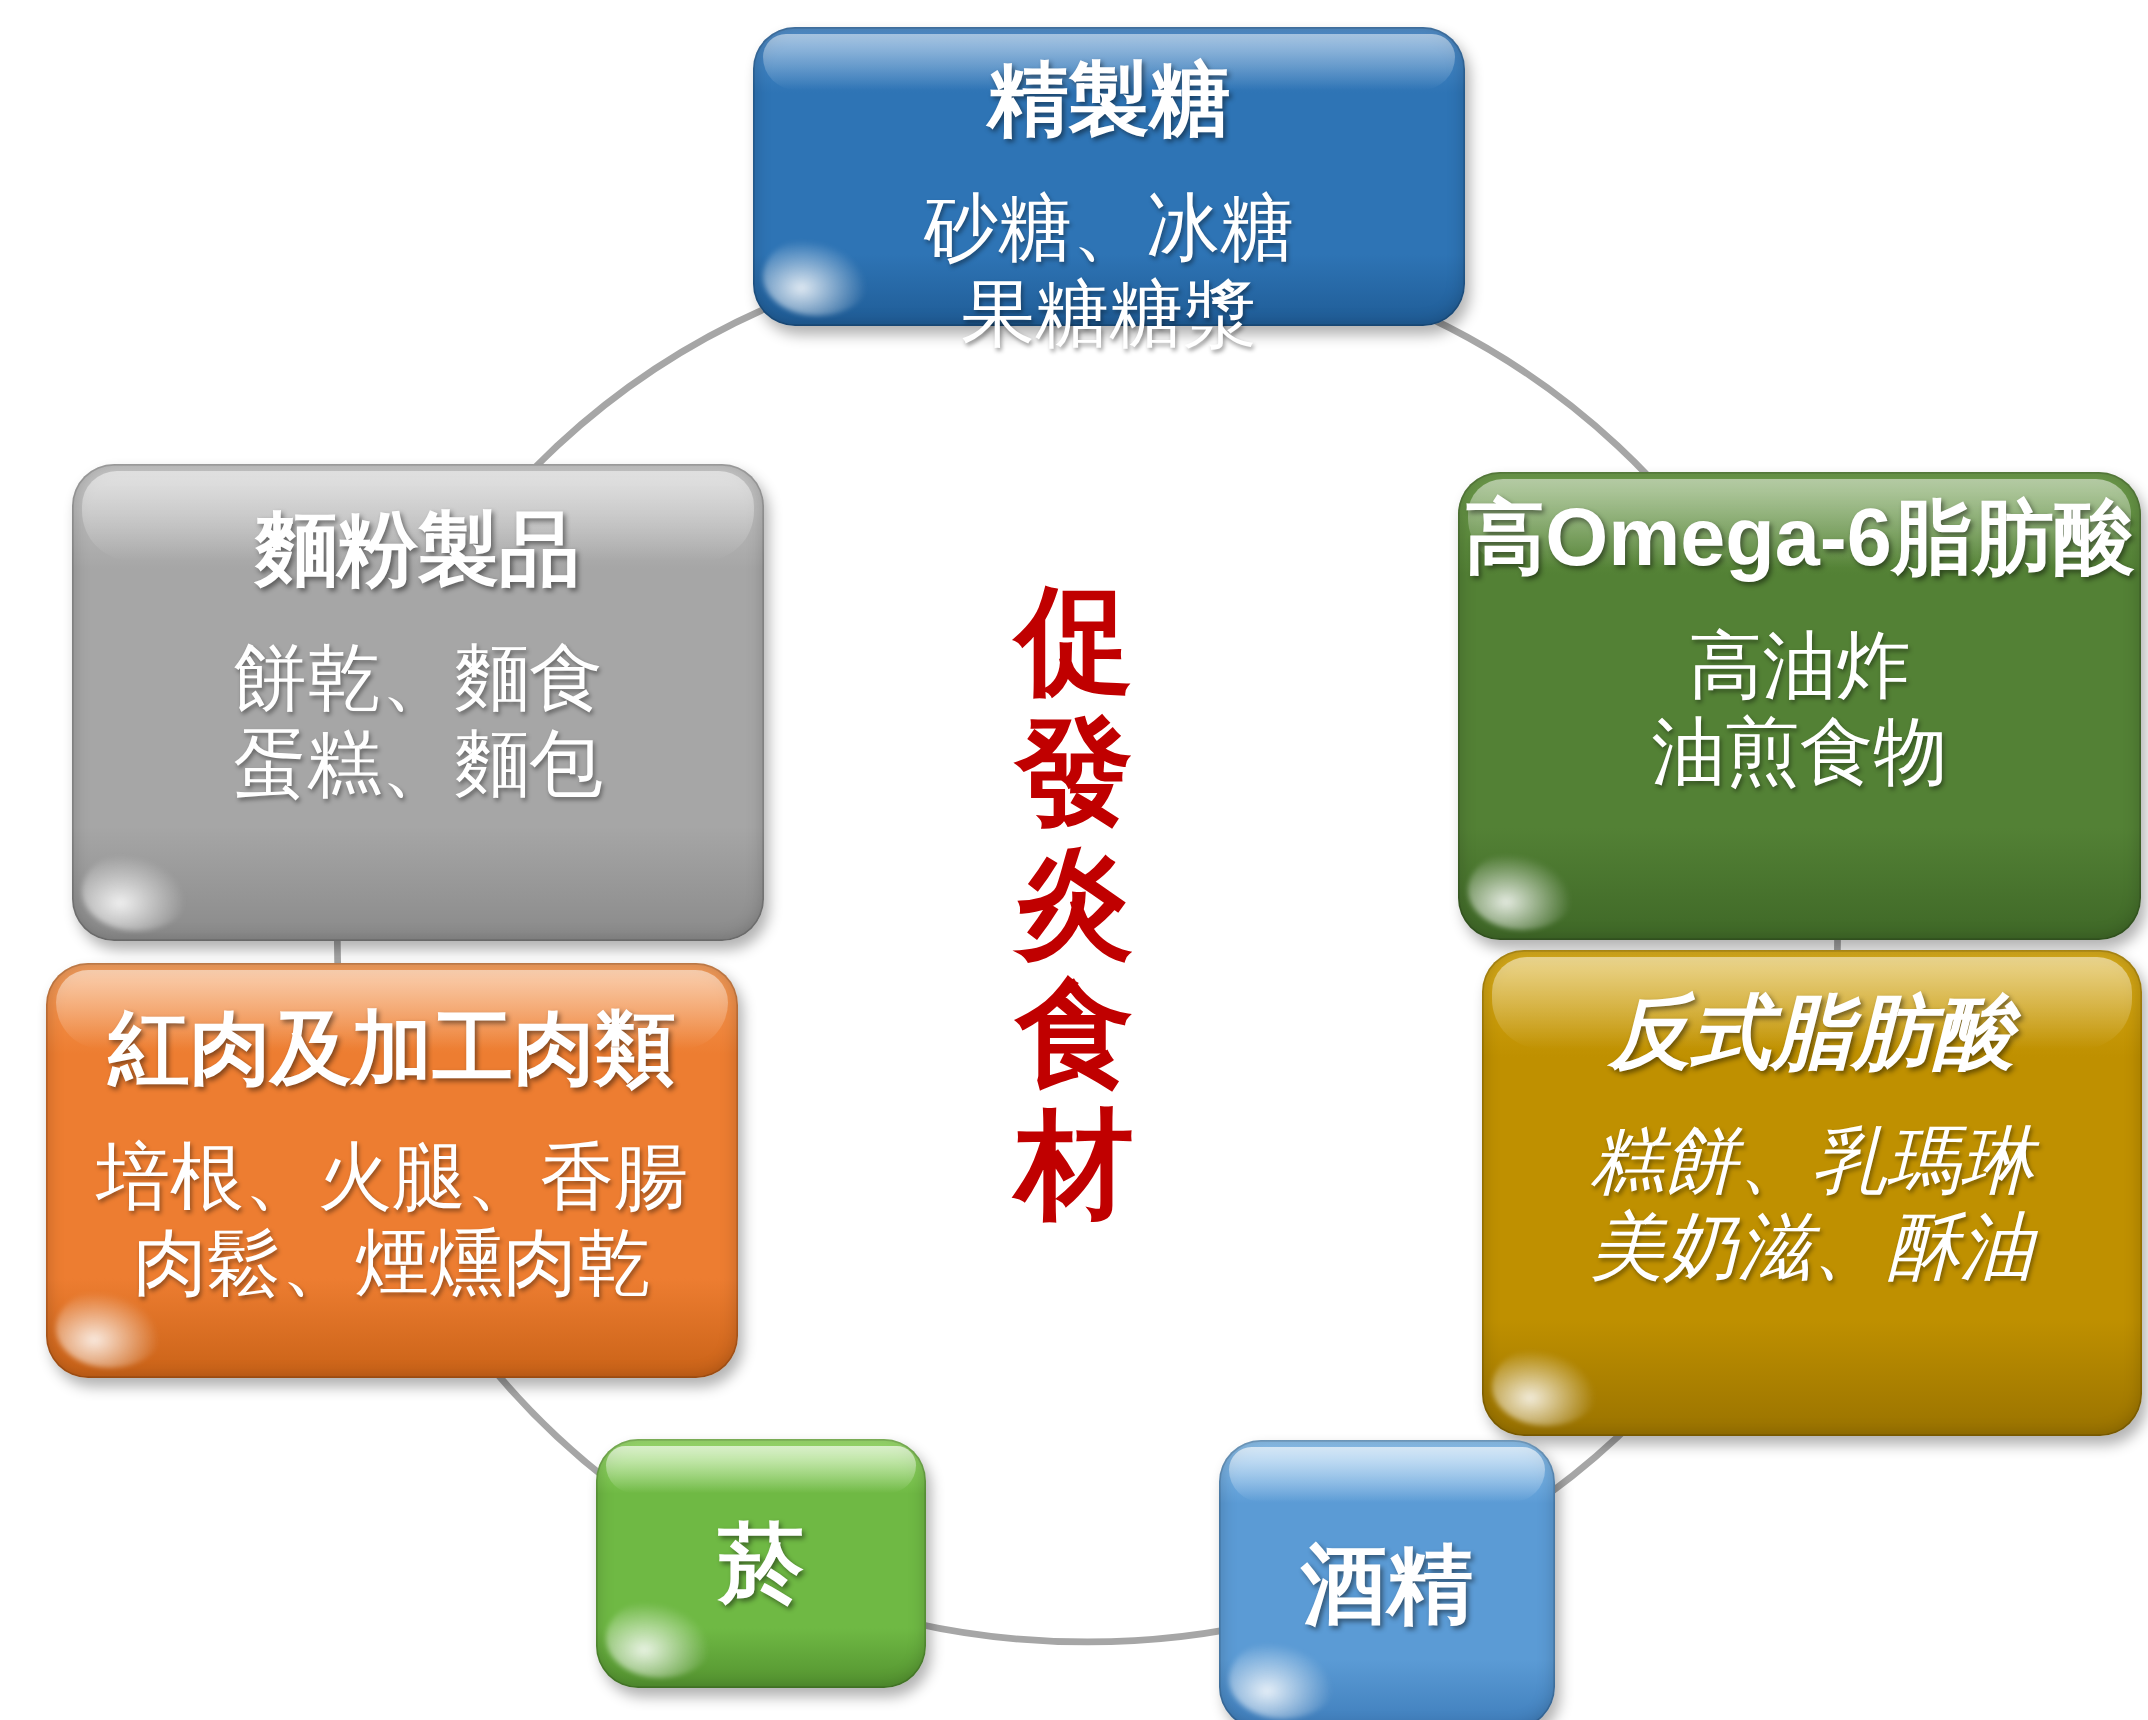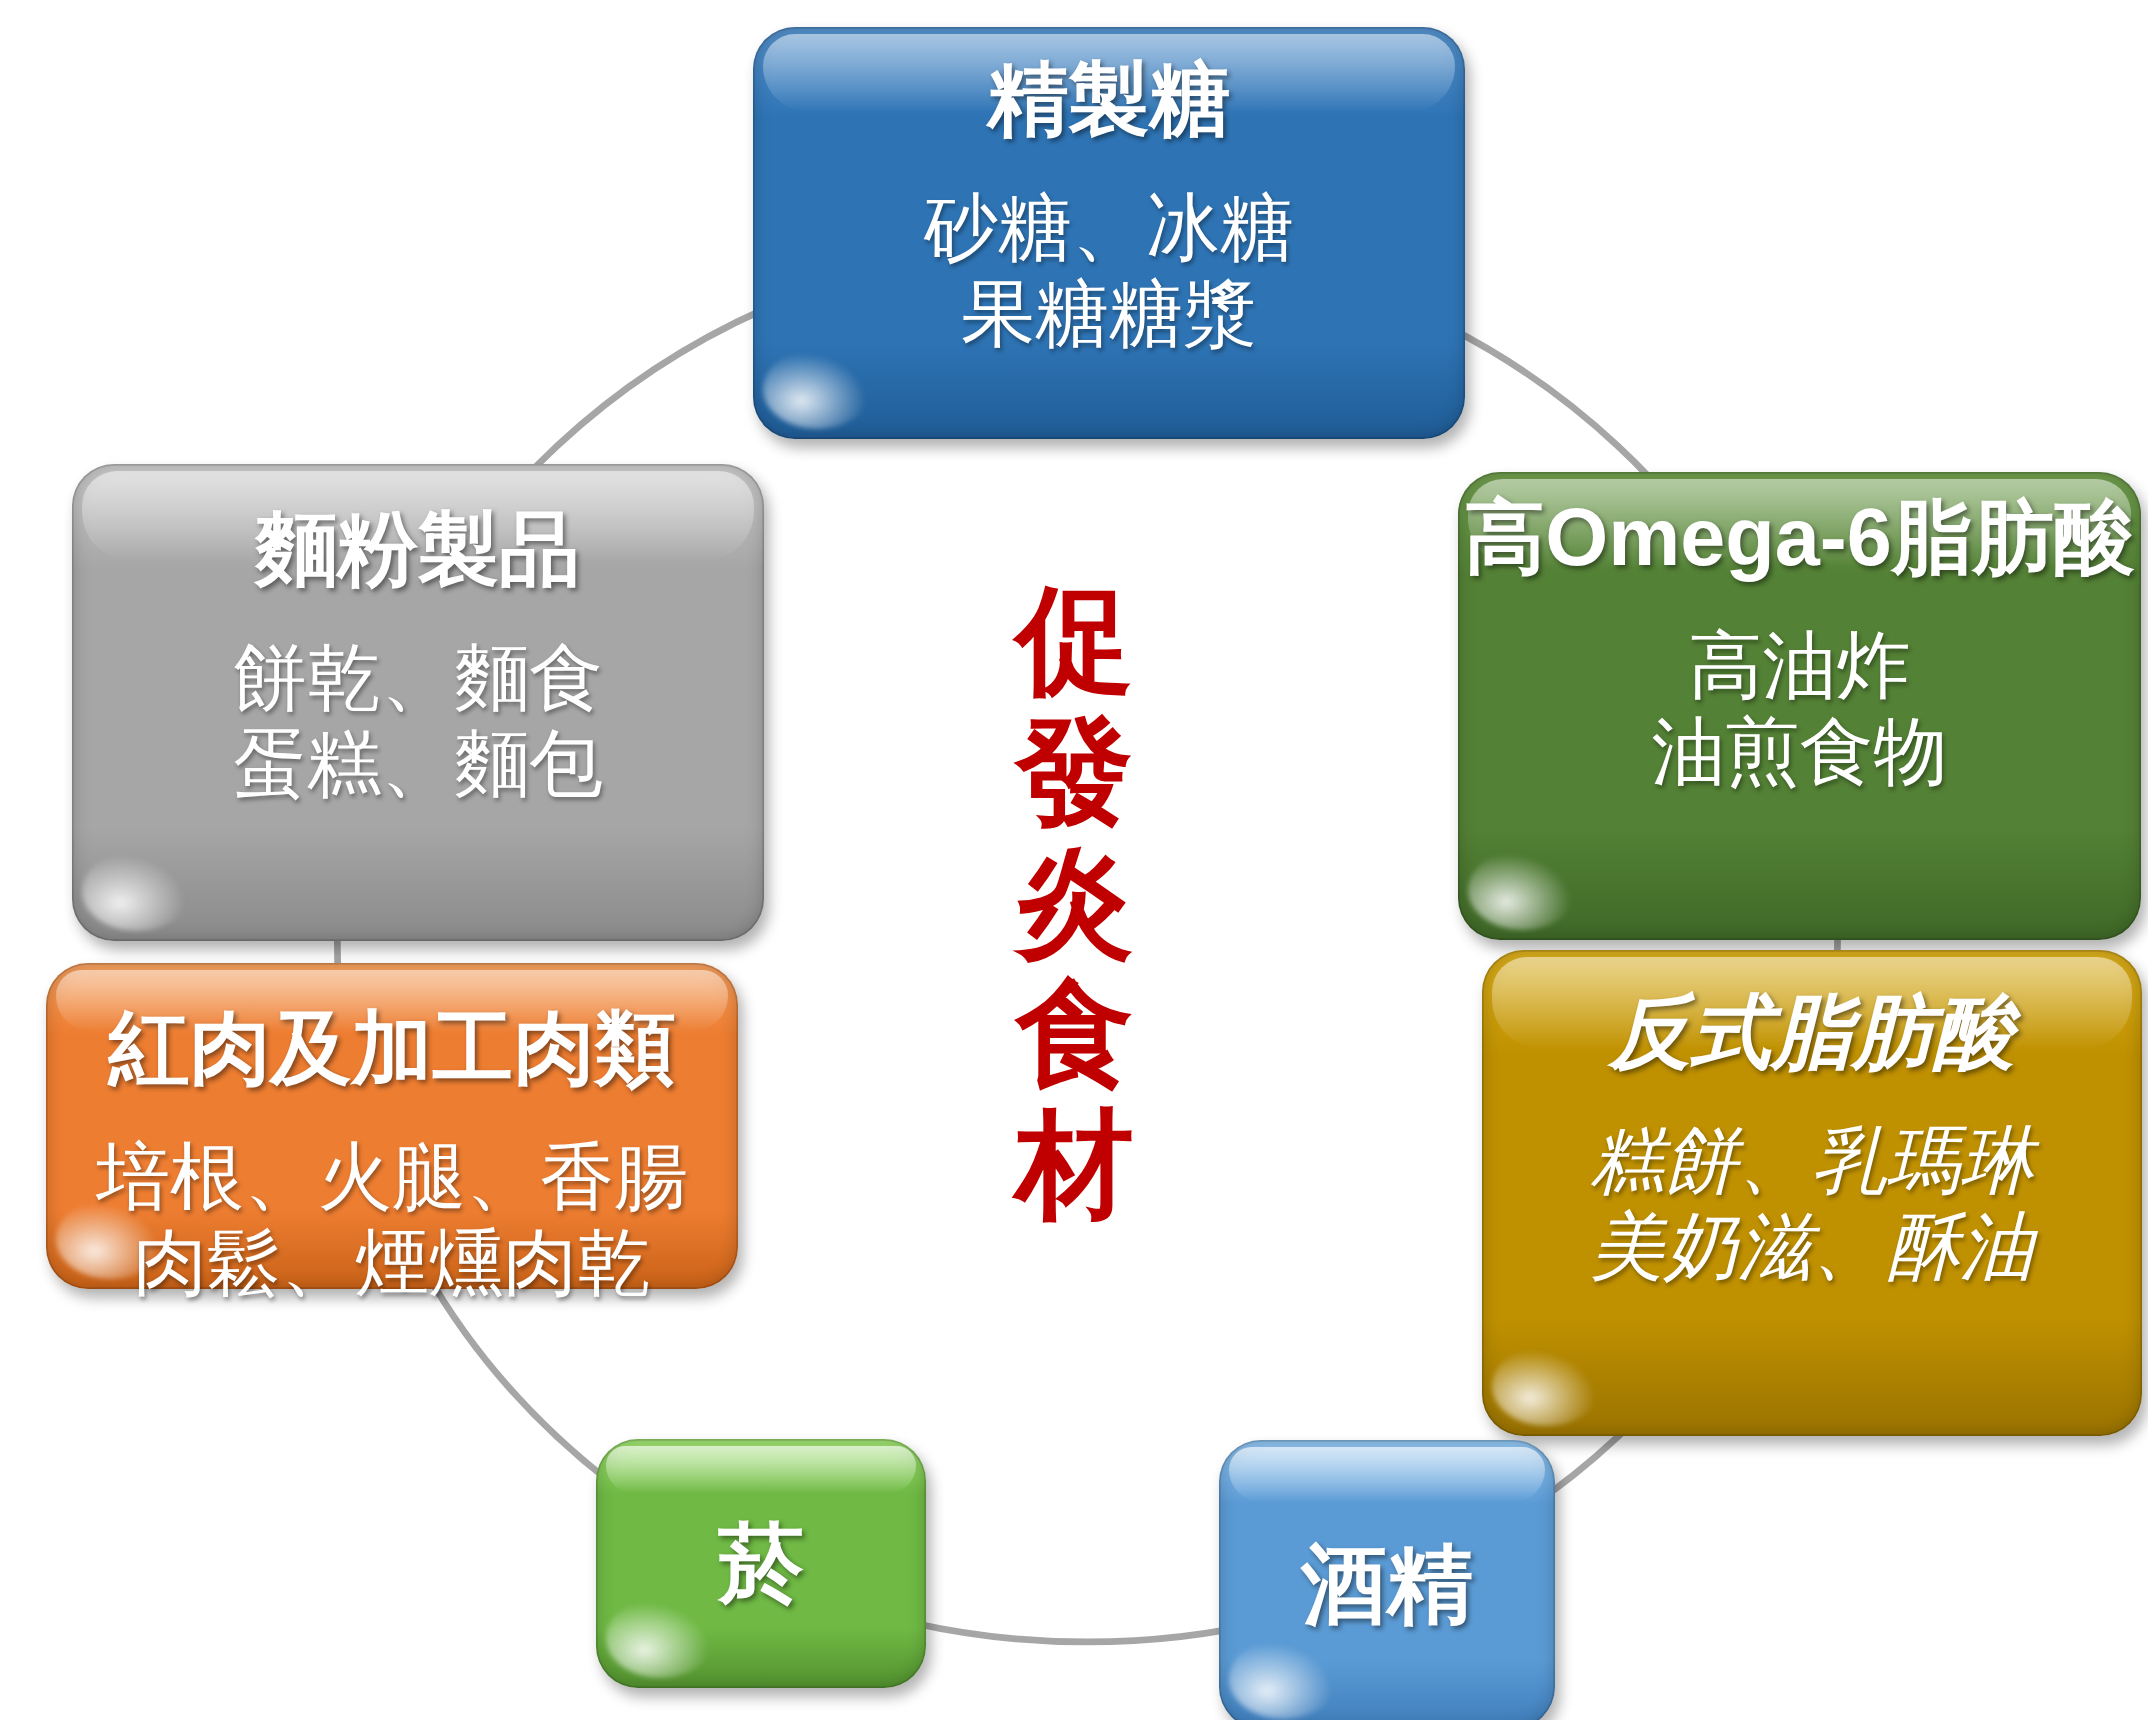--- a/index.html
+++ b/index.html
@@ -33,24 +33,24 @@
     position:relative;z-index:2;
   }
   .body{
     margin-top:42px;color:#fff;font-size:74px;line-height:1.16;text-align:center;
     text-shadow:1.7px 2.5px 4.2px rgba(0,0,0,.38);position:relative;z-index:2;
   }
   .small{display:flex;align-items:center;justify-content:center;}
   .small .title{padding:0;font-size:86px;}
 
   
-  .n-sugar   {left:753px; top:27px;   width:712px;height:412px;--base:#2E74B5;--light:#5490CB;--dark:#1F5C96;--pt:28.5px;}
+  .n-sugar   {left:753px; top:27px;   width:712px;height:299px;--base:#2E74B5;--light:#5490CB;--dark:#1F5C96;--pt:28.5px;}
   .n-flour   {left:34px;  top:464px;  width:692px;height:477px;margin-left:38px;--base:#A6A6A6;--light:#C9C9C9;--dark:#8A8A8A;--pt:42px;}
   .n-omega6  {left:1458px;top:472px;  width:683px;height:468px;--base:#538135;--light:#6E9C4C;--dark:#3F6827;--pt:22px;}
-  .n-meat    {left:46px;  top:963px; width:692px;height:326px;--base:#ED7D31;--light:#F59F5E;--dark:#C96217;--pt:42px;}
+  .n-meat    {left:46px;  top:963px; width:692px;height:415px;--base:#ED7D31;--light:#F59F5E;--dark:#C96217;--pt:42px;}
   .n-transfat{left:1482px;top:950px; width:660px;height:486px;font-style:italic;--base:#BF9000;--light:#D8AC1C;--dark:#9A7300;--pt:39px;}
   .n-tobacco {left:596px; top:1439px; width:330px;height:249px;--base:#6FB944;--light:#9FE071;--dark:#53922F;}
   .n-alcohol {left:1219px;top:1440px; width:336px;height:289px;--base:#5B9BD5;--light:#8FC3EE;--dark:#3E7DBB;}
 
   .center-label{
     position:absolute;left:1009px;top:577px;width:131px;
     color:#C00000;font-weight:700;font-size:118px;line-height:1.11;
     text-align:center;word-break:break-all;font-family:Liberation Serif, serif;
   }
 </style>

